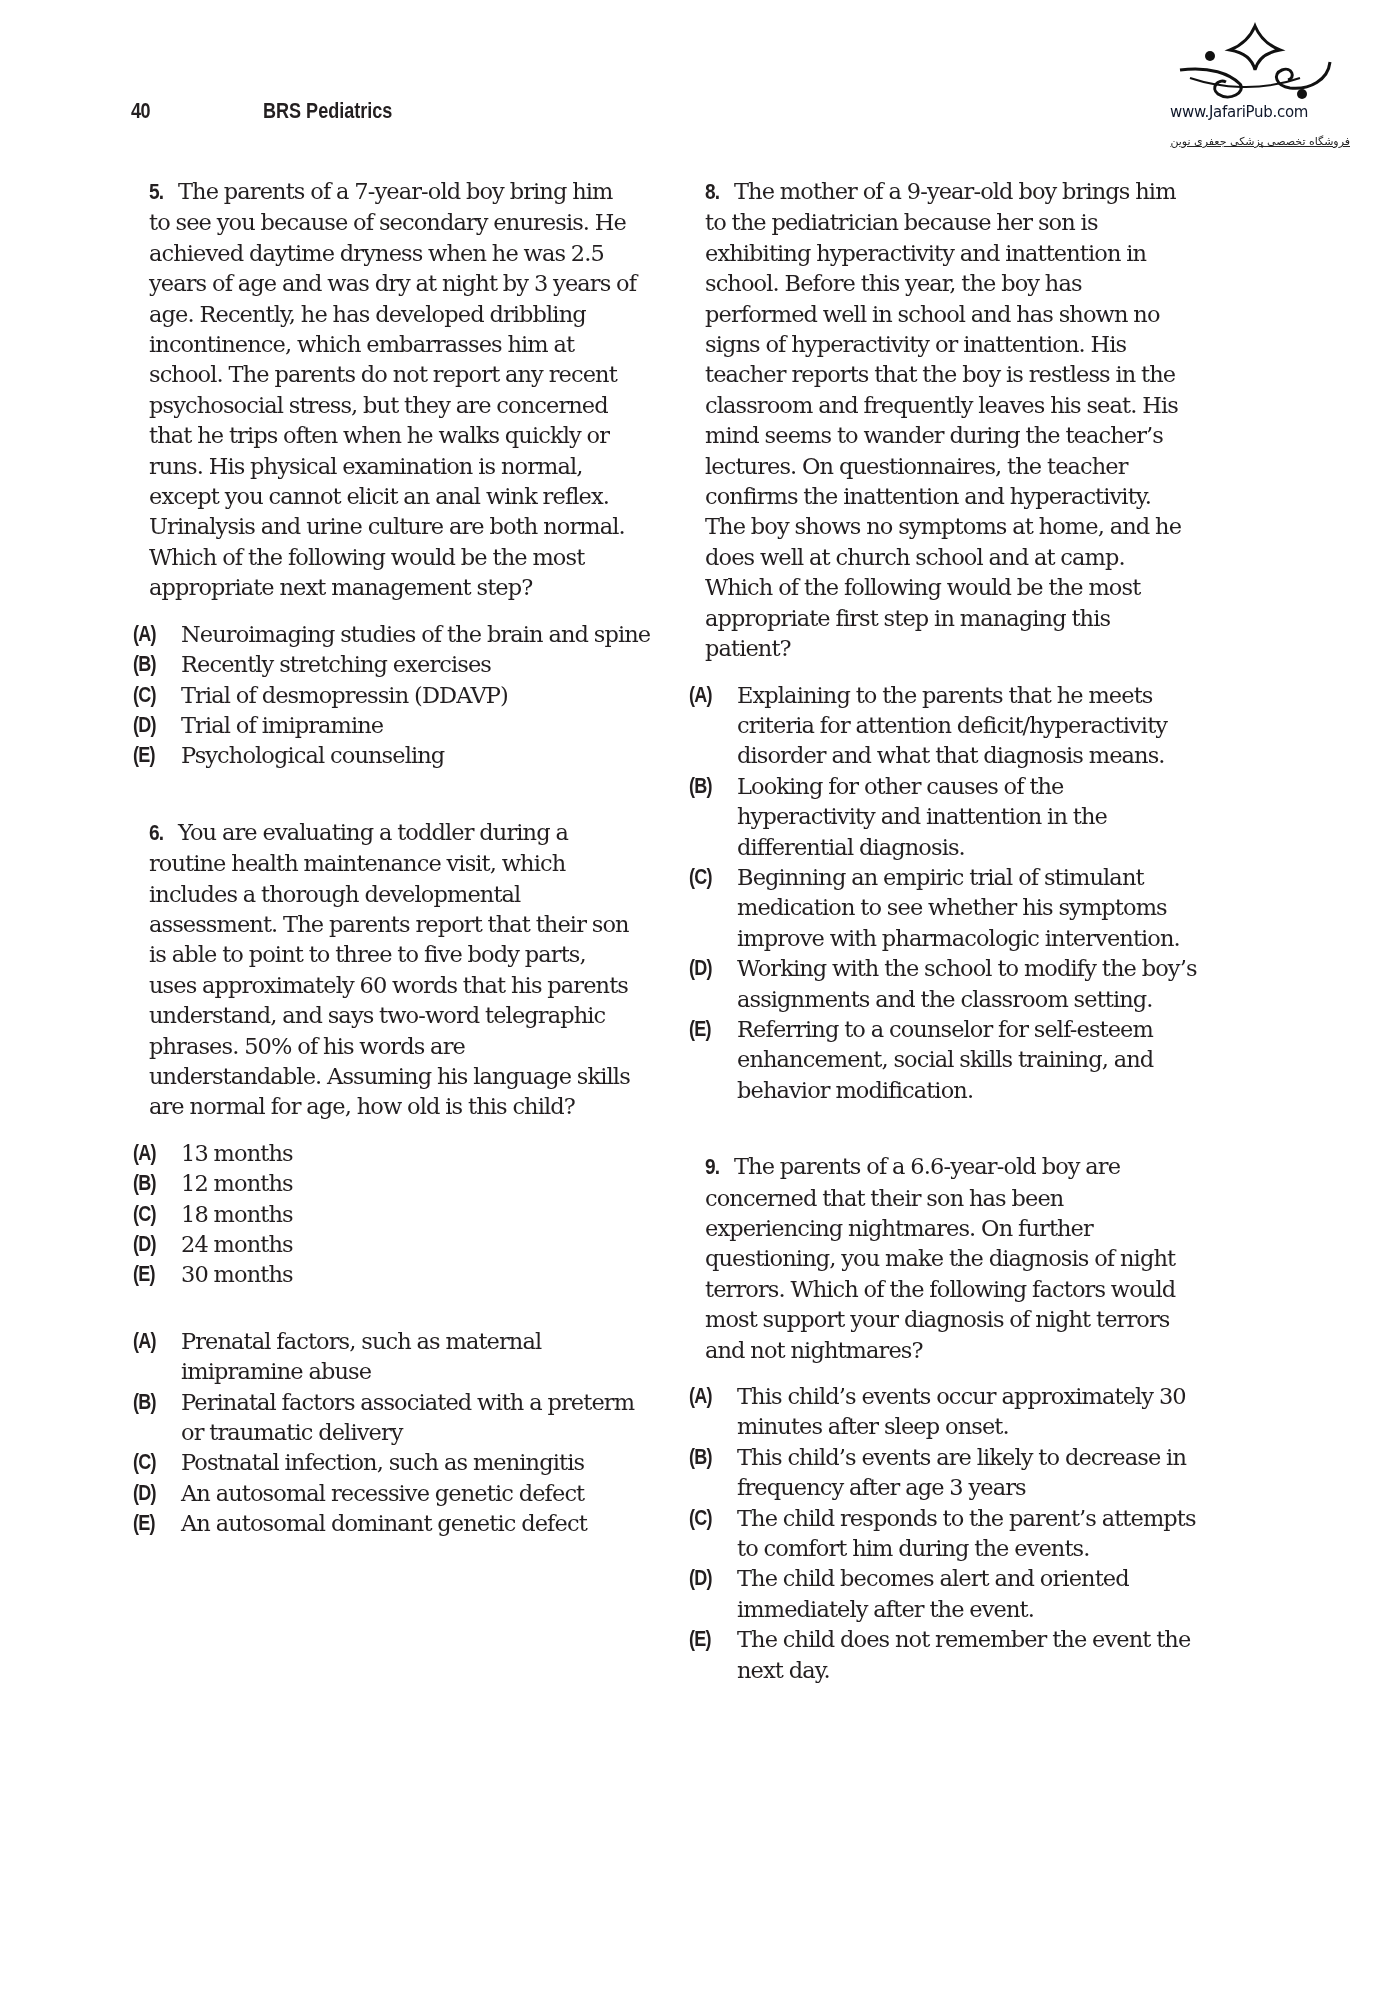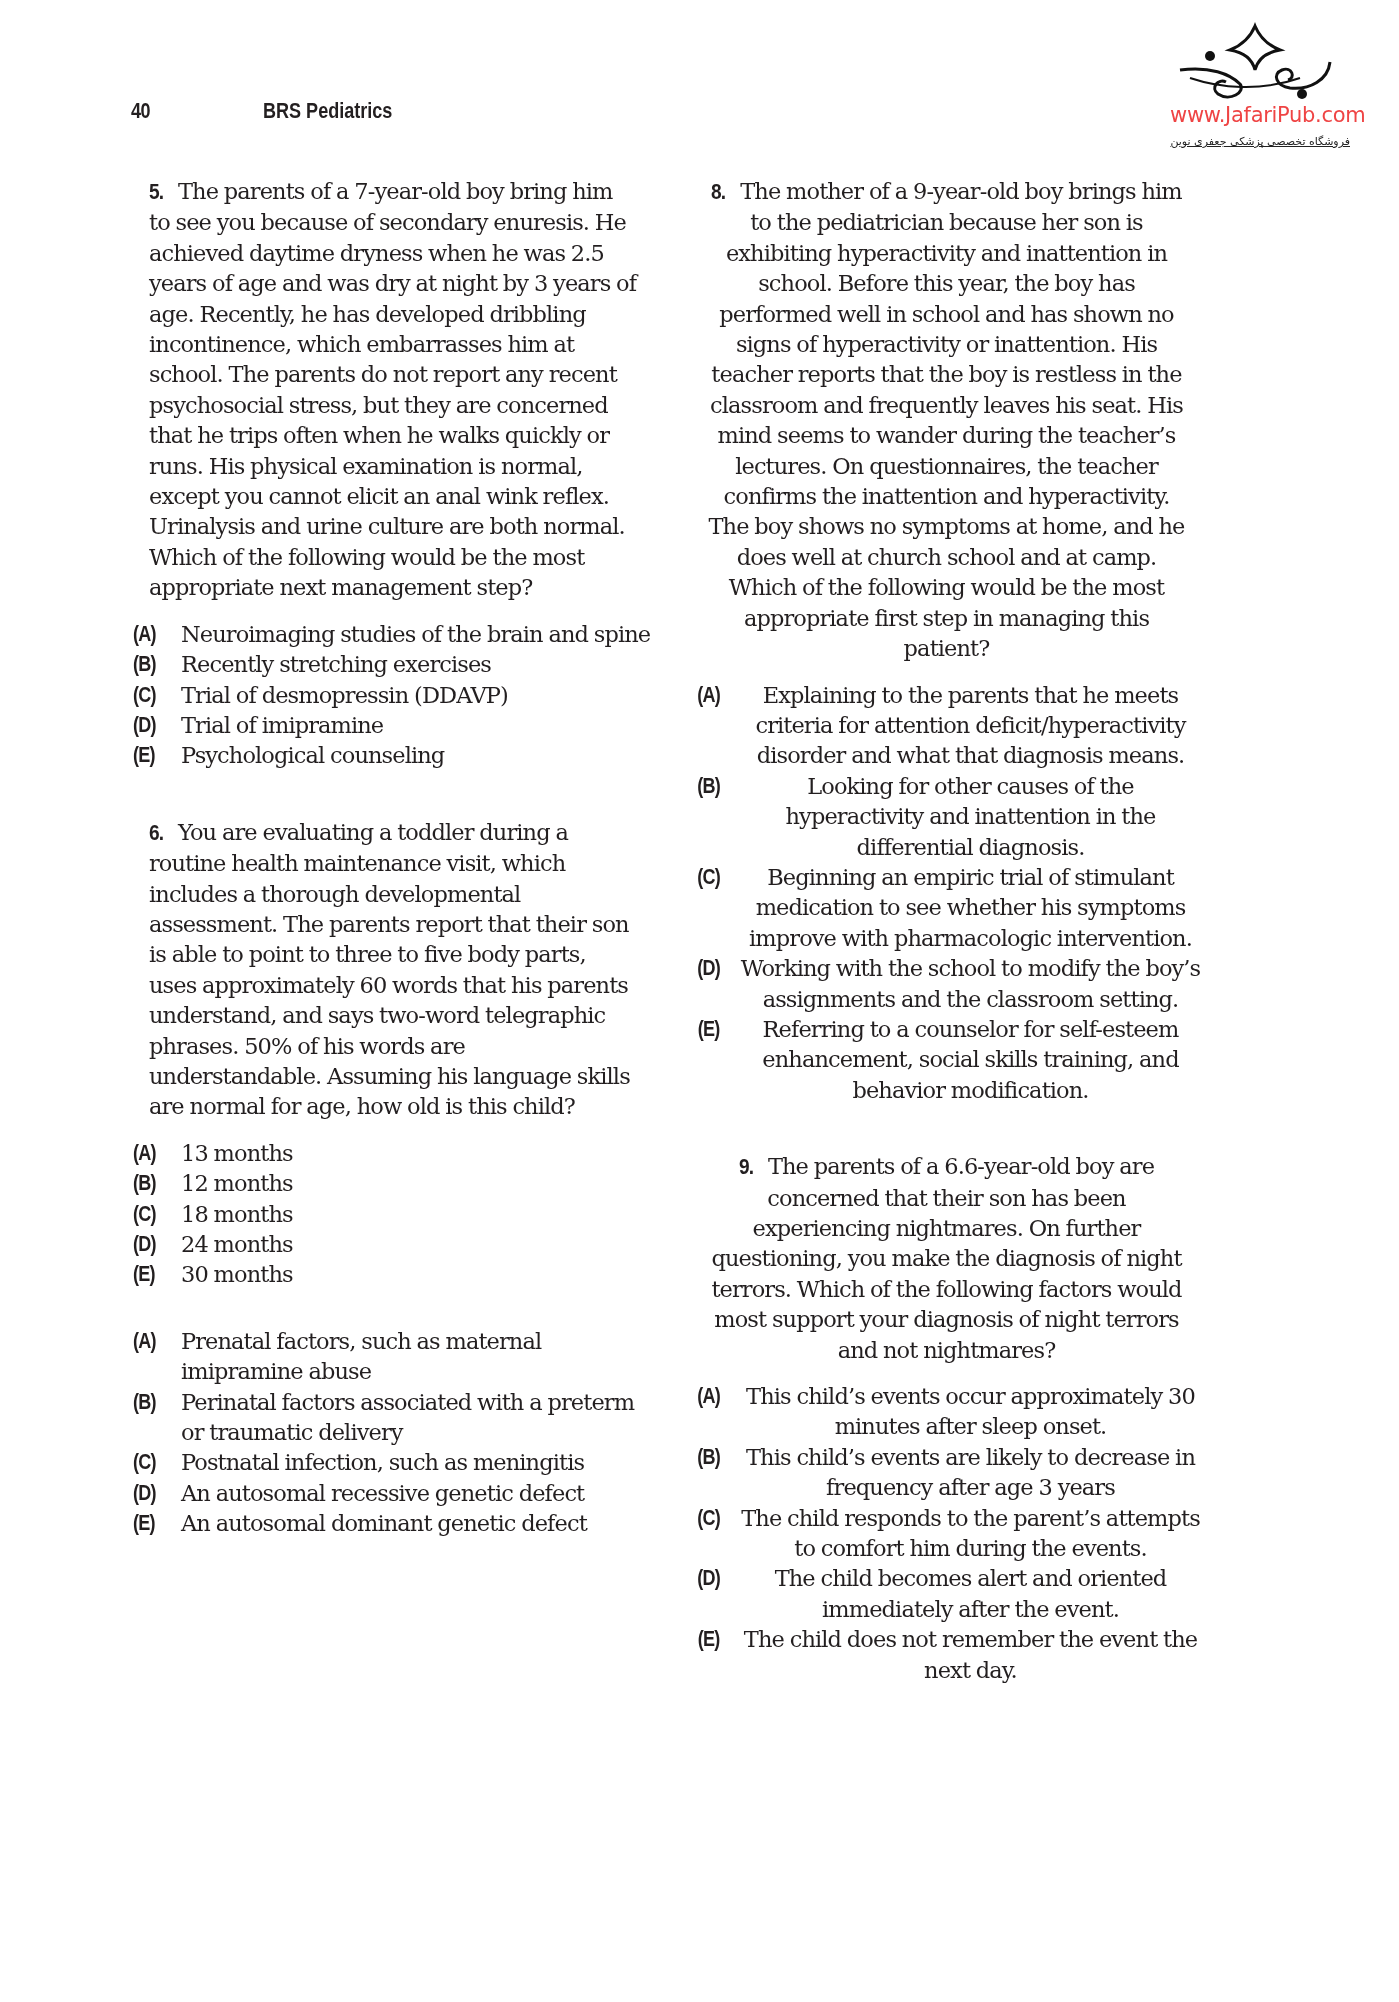--- a/index.html
+++ b/index.html
@@ -1,25 +1,25 @@
 <!DOCTYPE html>
 <html><head>
 <meta charset="utf-8">
 <style>
   html, body { margin: 0; padding: 0; background: #ffffff; }
   body { width: 1399px; height: 2002px; position: relative; overflow: hidden; color: #231f20; }
   .header-num { position: absolute; left: 131px; top: 98px; font-family: "Liberation Sans", sans-serif; font-weight: bold; font-size: 22px; letter-spacing: -0.5px; transform: scaleX(0.82); transform-origin: left top; }
   .header-title { position: absolute; left: 263px; top: 98px; font-family: "Liberation Sans", sans-serif; font-weight: bold; font-size: 22px; transform: scaleX(0.82); transform-origin: left top; }
   .logo { position: absolute; left: 1160px; top: 18px; width: 190px; height: 120px; }
   .logo svg { position: absolute; left: 0; top: 0; }
-  .logo-url { position: absolute; left: 1170px; top: 103px; font-family: "DejaVu Sans", sans-serif; font-size: 21px; color: #ef4444; letter-spacing: -0.3px; }
+  .logo-url { position: absolute; left: 1170px; top: 103px; font-family: "DejaVu Sans", sans-serif; font-size: 15px; color: #0f172a; letter-spacing: -0.3px; }
   .logo-fa { position: absolute; left: 1138px; top: 135px; width: 212px; text-align: right; font-family: "DejaVu Sans", sans-serif; font-size: 11px; color: #222; direction: rtl; text-decoration: underline; }
   .col { position: absolute; top: 160px; width: 520px; font-family: "DejaVu Serif", serif; font-size: 22.5px; line-height: 30.4px; letter-spacing: -0.9px; word-spacing: -0.5px; }
   .col-left { left: 133px; }
-  .col-right { left: 689px; width: 515px; text-align: center; }
+  .col-right { left: 689px; width: 515px; }
   .question { margin: 0 0 0 0; }
   .stem { margin: 16px; }
   .qnum { font-family: "Liberation Sans", sans-serif; font-weight: bold; display: inline-block; margin-right: 12px; transform: scaleX(0.85); transform-origin: left; }
   .options { margin: 6px 0 0 0; padding: 0; list-style: none; }
   .opt { display: flex; margin: 0; }
   .opt-letter { flex: 0 0 48px; font-family: "Liberation Sans", sans-serif; font-weight: bold; font-size: 22px; transform: scaleX(0.82); transform-origin: left; }
   .opt-text { flex: 1; }
   .gap { height: 30px; }
 </style>
 </head>

